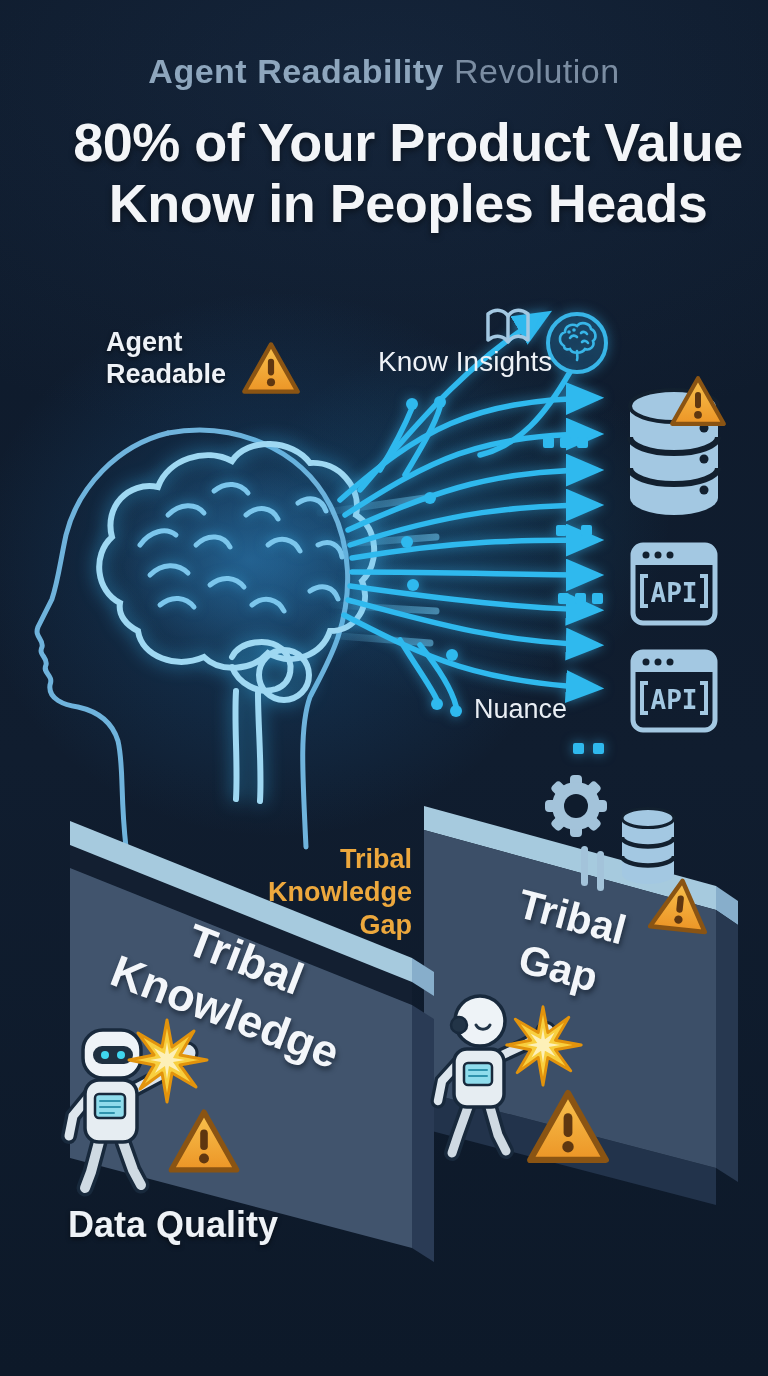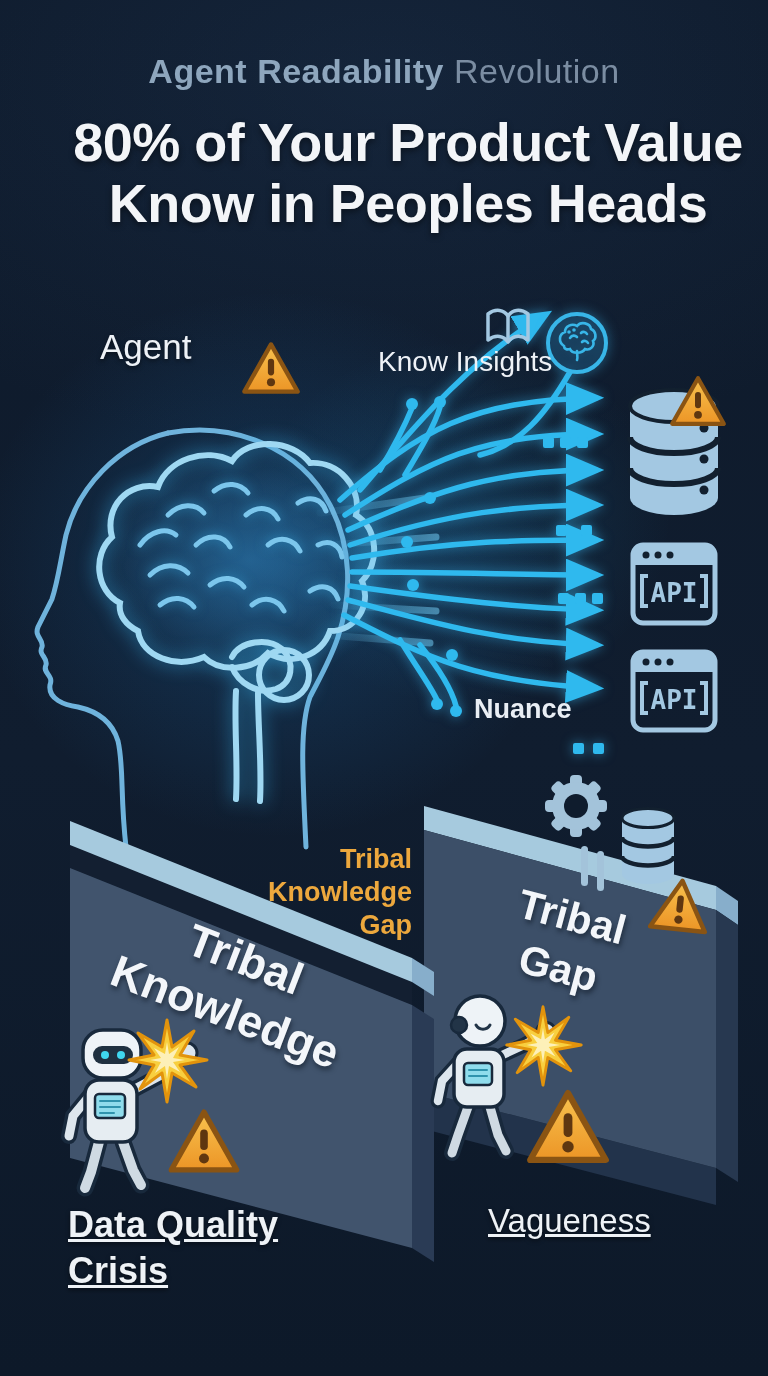--- a/index.html
+++ b/index.html
@@ -10,28 +10,28 @@
       radial-gradient(430px 390px at 36% 41%, rgba(32,118,190,.30), rgba(32,118,190,0) 70%),
       radial-gradient(300px 260px at 60% 38%, rgba(40,170,230,.16), rgba(40,170,230,0) 70%),
       radial-gradient(900px 520px at 50% 6%, rgba(44,74,112,.22), rgba(0,0,0,0) 72%),
       linear-gradient(180deg,#0e1a2b 0%,#101d2f 55%,#0d1929 100%);
   }
   .abs{position:absolute;}
   .kicker{left:0;top:52px;width:768px;text-align:center;font-size:34px;letter-spacing:.5px;}
   .kicker .b{font-weight:700;color:#8ea6bd;}
   .kicker .l{font-weight:400;color:#7b8da2;}
   .headline{left:0;top:112px;width:768px;text-align:center;color:#f3f5f8;font-size:54px;line-height:1.13;font-weight:700;letter-spacing:-.5px;text-shadow:0 3px 6px rgba(0,0,0,.45);padding-left:24px;}
-  .agent-readable{left:100px;top:326px;color:#eef2f7;font-size:35px;line-height:1.2;font-weight:400;text-shadow:0 2px 4px rgba(0,0,0,.5);}
+  .agent-readable{left:106px;top:326px;color:#eef2f7;font-size:27px;line-height:1.2;font-weight:700;text-shadow:0 2px 4px rgba(0,0,0,.5);}
   .know-insights{left:378px;top:346px;color:#eef2f7;font-size:28px;font-weight:500;}
-  .nuance{left:474px;top:694px;color:#e9eef4;font-size:27px;font-weight:700;}
+  .nuance{left:474px;top:694px;color:#e9eef4;font-size:27px;font-weight:400;}
   .gap-label{left:170px;top:843px;width:242px;text-align:right;color:#eda83d;font-size:27px;line-height:1.22;font-weight:600;}
   .wall-text{color:#f3f6fa;font-weight:700;text-align:center;text-shadow:2px 3px 5px rgba(10,18,30,.55);}
   .wall-text-left{left:70px;top:930px;width:330px;font-size:45px;line-height:1.25;transform:rotate(21deg);}
   .wall-text-right{left:430px;top:890px;width:270px;font-size:41px;line-height:1.3;transform:rotate(15deg);}
-  .caption{color:#eef2f6;line-height:1.28;text-shadow:0 2px 4px rgba(0,0,0,.5);text-decoration:underline;}
+  .caption{color:#eef2f6;line-height:1.28;text-shadow:0 2px 4px rgba(0,0,0,.5);}
   .caption-left{left:68px;top:1202px;font-size:36px;font-weight:700;}
   .caption-right{left:488px;top:1200px;font-size:33px;font-weight:500;}
   .glow{filter:drop-shadow(0 0 9px rgba(56,178,235,.75));}
   .glow2{filter:drop-shadow(0 0 6px rgba(56,178,235,.6));}
   svg{display:block;overflow:visible;}
 </style>
 </head>
 <body>
 
 <div class="canvas">
@@ -180,20 +180,21 @@
       <circle cx="46" cy="302" r="3.5" fill="#12202f"></circle>
         <circle cx="58" cy="302" r="3.5" fill="#12202f"></circle>
         <circle cx="70" cy="302" r="3.5" fill="#12202f"></circle>
       <path d="M48,323 h-6 v30 h6 M100,323 h6 v30 h-6" fill="none" stroke="#a3c8e2" stroke-width="4"></path>
       <text x="74" y="349" text-anchor="middle" font-family="DejaVu Sans Mono, monospace" font-size="26" font-weight="bold" fill="#a3c8e2">API</text>
     </g>
   </svg>
 
   <div class="abs agent-readable">
     <div>Agent</div>
+    <div>Readable</div>
   </div>
   <div class="abs know-insights">Know Insights</div>
   <div class="abs nuance">Nuance</div>
 
   <svg class="abs" style="left:0;top:790px" width="768" height="480" viewBox="0 0 768 480">
 
     <g>
       <polygon points="424,302 716,378 716,415 424,339" fill="#22334b"></polygon>
       <polygon points="424,40 716,120 716,135 424,54" fill="#131f31"></polygon>
       <polygon points="424,16 716,96 716,120 424,40" fill="#a6cade"></polygon>
@@ -323,19 +324,17 @@
       <circle cx="50" cy="71" r="6.5" fill="#5f3710"></circle>
   </svg>
   <svg class="abs" style="left:524px;top:1084px" width="88" height="85" viewBox="0 0 100 96">
     <polygon points="50,10 93,86 7,86" fill="url(#wg1)" stroke="#8a5413" stroke-width="7" stroke-linejoin="round"></polygon>
     <rect x="45" y="33" width="10" height="27" rx="5" fill="#5f3710"></rect>
       <circle cx="50" cy="71" r="6.5" fill="#5f3710"></circle>
   </svg>
 
   <div class="abs caption caption-left">
     <div>Data Quality</div>
-    <div>Crisis</div>
   </div>
   <div class="abs caption caption-right">
-    <div>Vagueness</div>
   </div>
 
 </div>
 
 </body></html>

